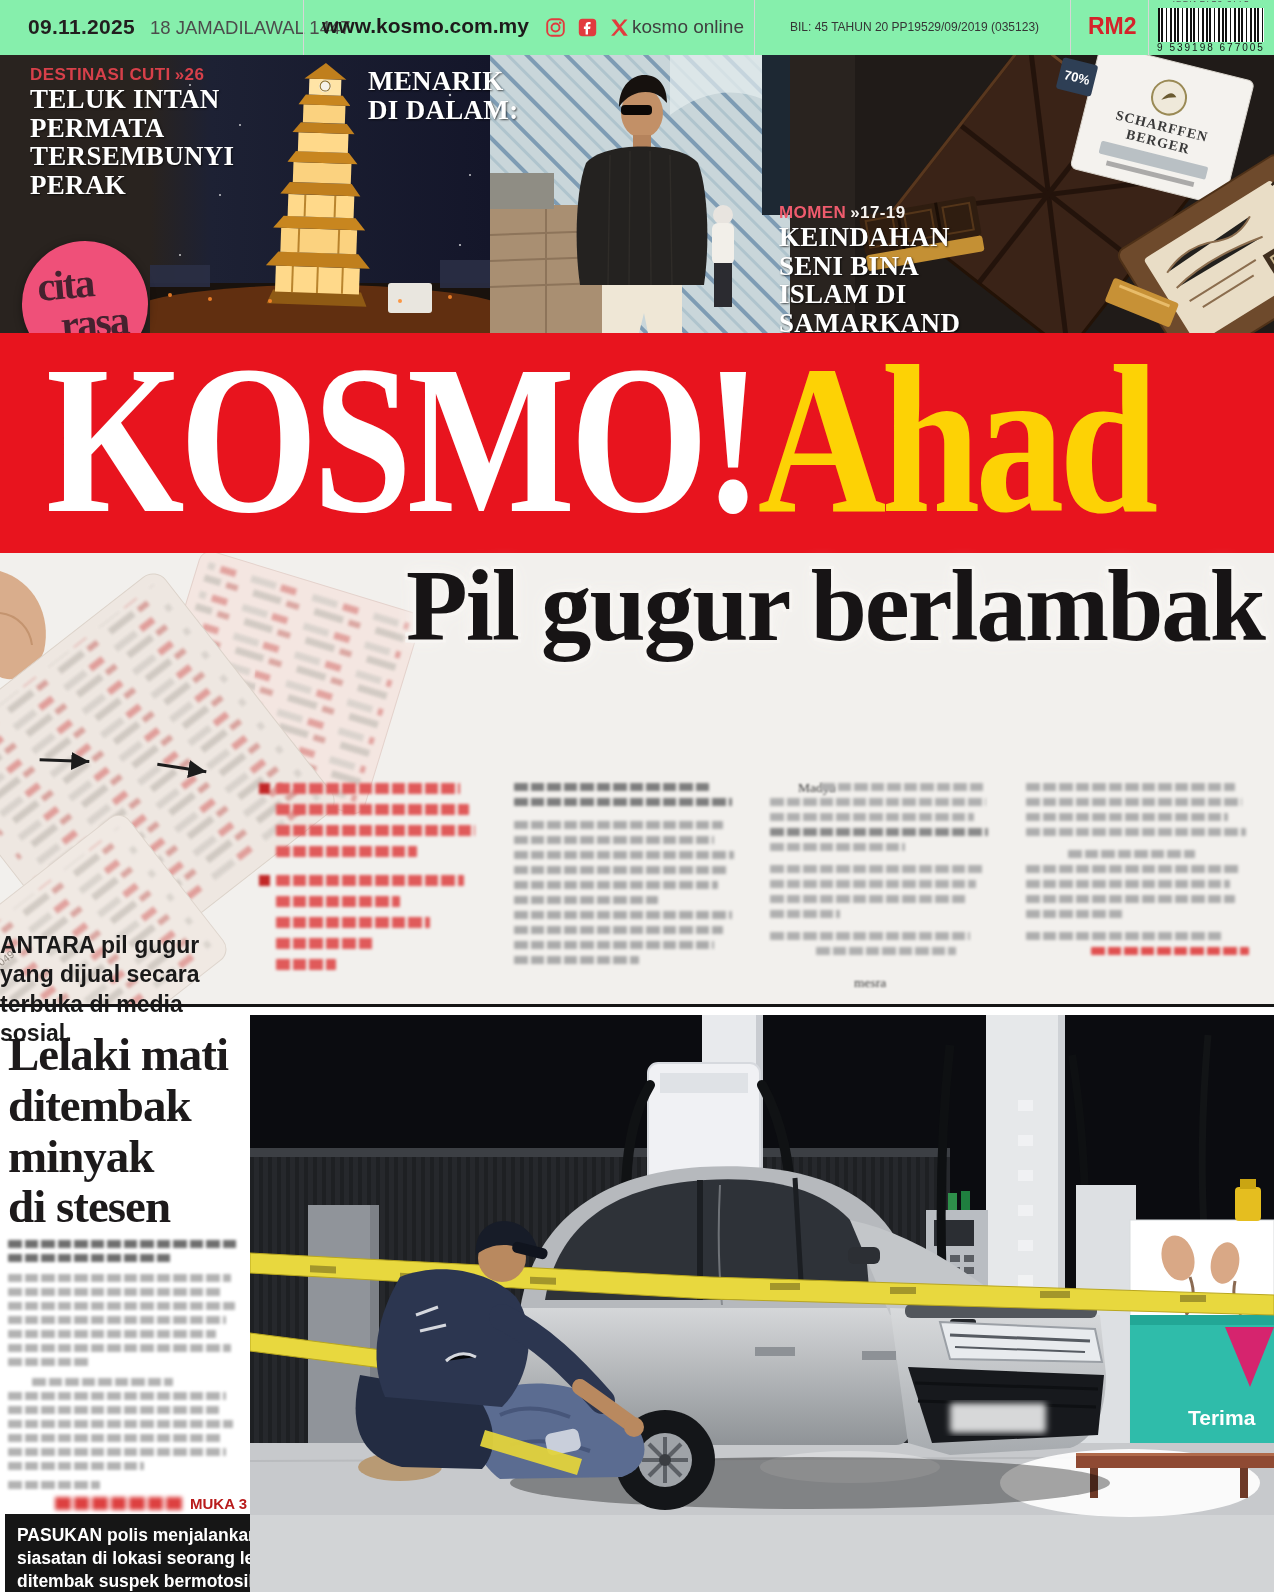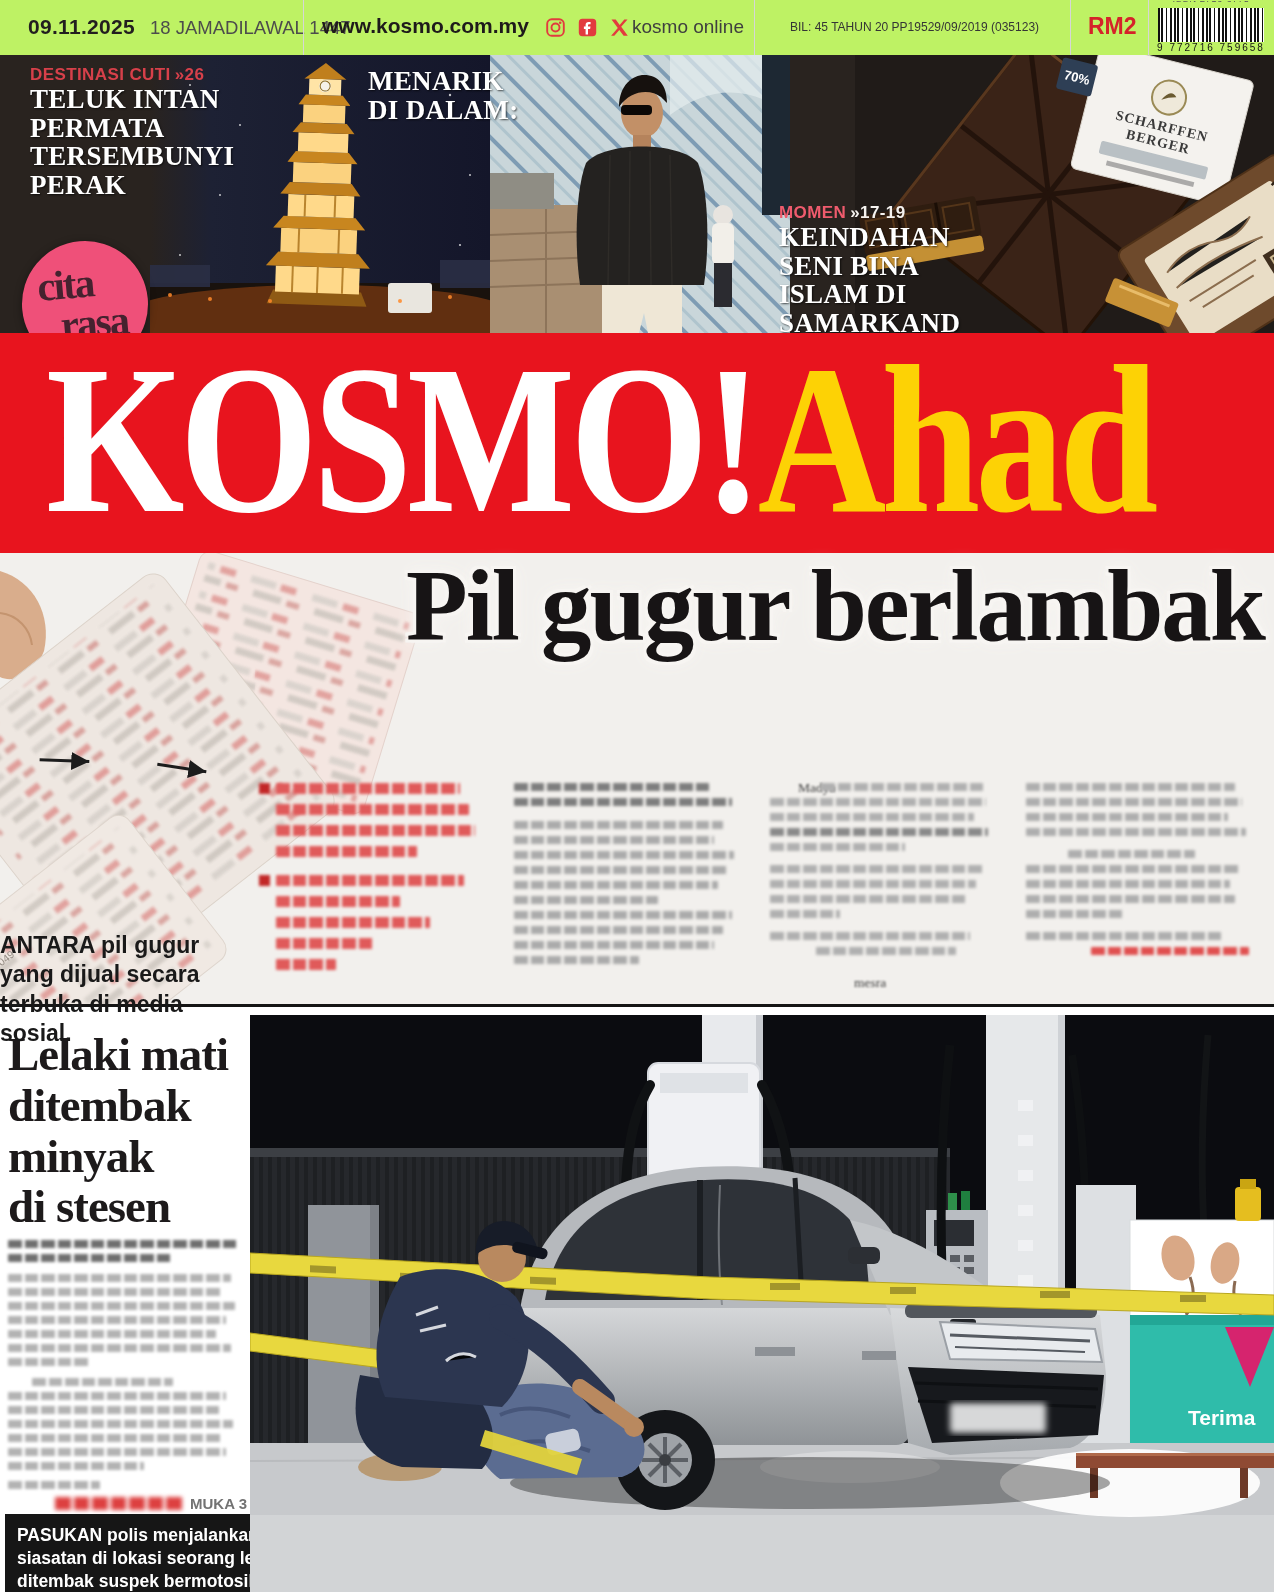--- a/index.html
+++ b/index.html
@@ -1,21 +1,21 @@
 <!DOCTYPE html>
 <html><head>
 <meta charset="utf-8">
 <style>
   * { margin:0; padding:0; box-sizing:border-box; }
   html,body { width:1274px; height:1592px; }
   body { position:relative; background:#ffffff; font-family:"Liberation Sans",sans-serif; overflow:hidden; }
   .abs { position:absolute; }
 
   
-  .topbar { top:0; left:0; width:1274px; height:70px; background:#bef264; }
+  .topbar { top:0; left:0; width:1274px; height:70px; background:#86efac; }
   .tb-date { left:28px; top:15px; font-size:21px; font-weight:bold; color:#221e1f; letter-spacing:.3px; }
   .tb-hijri { left:150px; top:17px; font-size:18.5px; color:#4c4c4c; }
   .tb-div { width:1px; height:55px; background:#d6d6d6; top:0; }
   .tb-site { left:322px; top:14px; font-size:21px; font-weight:bold; color:#1e1a1b; }
   .tb-icons { left:546px; top:18px; display:flex; gap:13px; color:#e23b3e; }
   .tb-icons svg { display:block; }
   .tb-handle { left:632px; top:16px; font-size:19px; color:#3f3f3f; }
   .tb-issue { left:790px; top:20px; font-size:12px; color:#353535; }
   .tb-price { left:1088px; top:13px; font-size:23px; font-weight:bold; color:#d5232a; }
   .tb-barcode { left:1156px; top:1px; width:110px; text-align:center; }
@@ -66,21 +66,21 @@
   .faint { position:absolute; filter:blur(1.1px); color:#3d3d3d; font-family:"Liberation Serif",serif; font-size:13.5px; }
 
   
   .bottom { top:1004px; left:0; width:1274px; height:588px; background:#fff; border-top:3px solid #151515; }
   .b-headline { position:absolute; left:8px; top:22px; font-family:"Liberation Serif",serif; font-weight:bold;
                 font-size:47px; line-height:1.08; letter-spacing:-1px; color:#1d1a1b; }
   .b-text { position:absolute; left:8px; top:233px; width:242px; }
   .jump { position:absolute; left:55px; top:488px; width:192px; display:flex; align-items:center; gap:6px; }
   .jump .bar { flex:1; height:13px; filter:blur(2px);
     background:repeating-linear-gradient(90deg,#dd4040 0 16px,rgba(0,0,0,0) 16px 19px,#dd4040 19px 34px,rgba(0,0,0,0) 34px 37px); }
-  .jump .ref { font-size:15px; font-weight:bold; color:#737373; filter:blur(.5px); white-space:nowrap; }
+  .jump .ref { font-size:15px; font-weight:bold; color:#b91c1c; filter:blur(.5px); white-space:nowrap; }
   .b-capbox { position:absolute; left:5px; top:507px; width:292px; background:#161616; color:#fff;
               padding:10px 12px; font-size:17.5px; font-weight:bold; line-height:1.3; }
   .photo { position:absolute; left:250px; top:8px; width:1024px; height:580px; }
 </style>
 </head>
 <body>
 
 <div class="abs topbar">
   <span class="abs tb-date">09.11.2025</span>
   <span class="abs tb-hijri">18 JAMADILAWAL 1447</span>
@@ -110,21 +110,21 @@
   <div class="abs tb-div" style="left:754px"></div>
   <span class="abs tb-issue">BIL: 45 TAHUN 20 PP19529/09/2019 (035123)</span>
   <div class="abs tb-div" style="left:1070px"></div>
   <span class="abs tb-price">RM2</span>
   <div class="abs tb-div" style="left:1148px"></div>
   <div class="abs tb-barcode">
     <div class="tb-issn">
         <span>ISSN 2716-6775</span>
       </div>
     <div class="tb-bars"></div>
-    <div class="tb-num">9 772716 759658</div>
+    <div class="tb-num">9 539198 677005</div>
   </div>
 </div>
 
 <div class="abs promo">
 
   <svg class="abs" style="left:150px;top:0" width="340" height="278" viewBox="0 0 340 278">
     <defs>
       <linearGradient id="skyfade" x1="0" y1="0" x2="1" y2="0">
         <stop offset="0" stop-color="#29231f"></stop>
           <stop offset=".18" stop-color="#1d2134"></stop>

